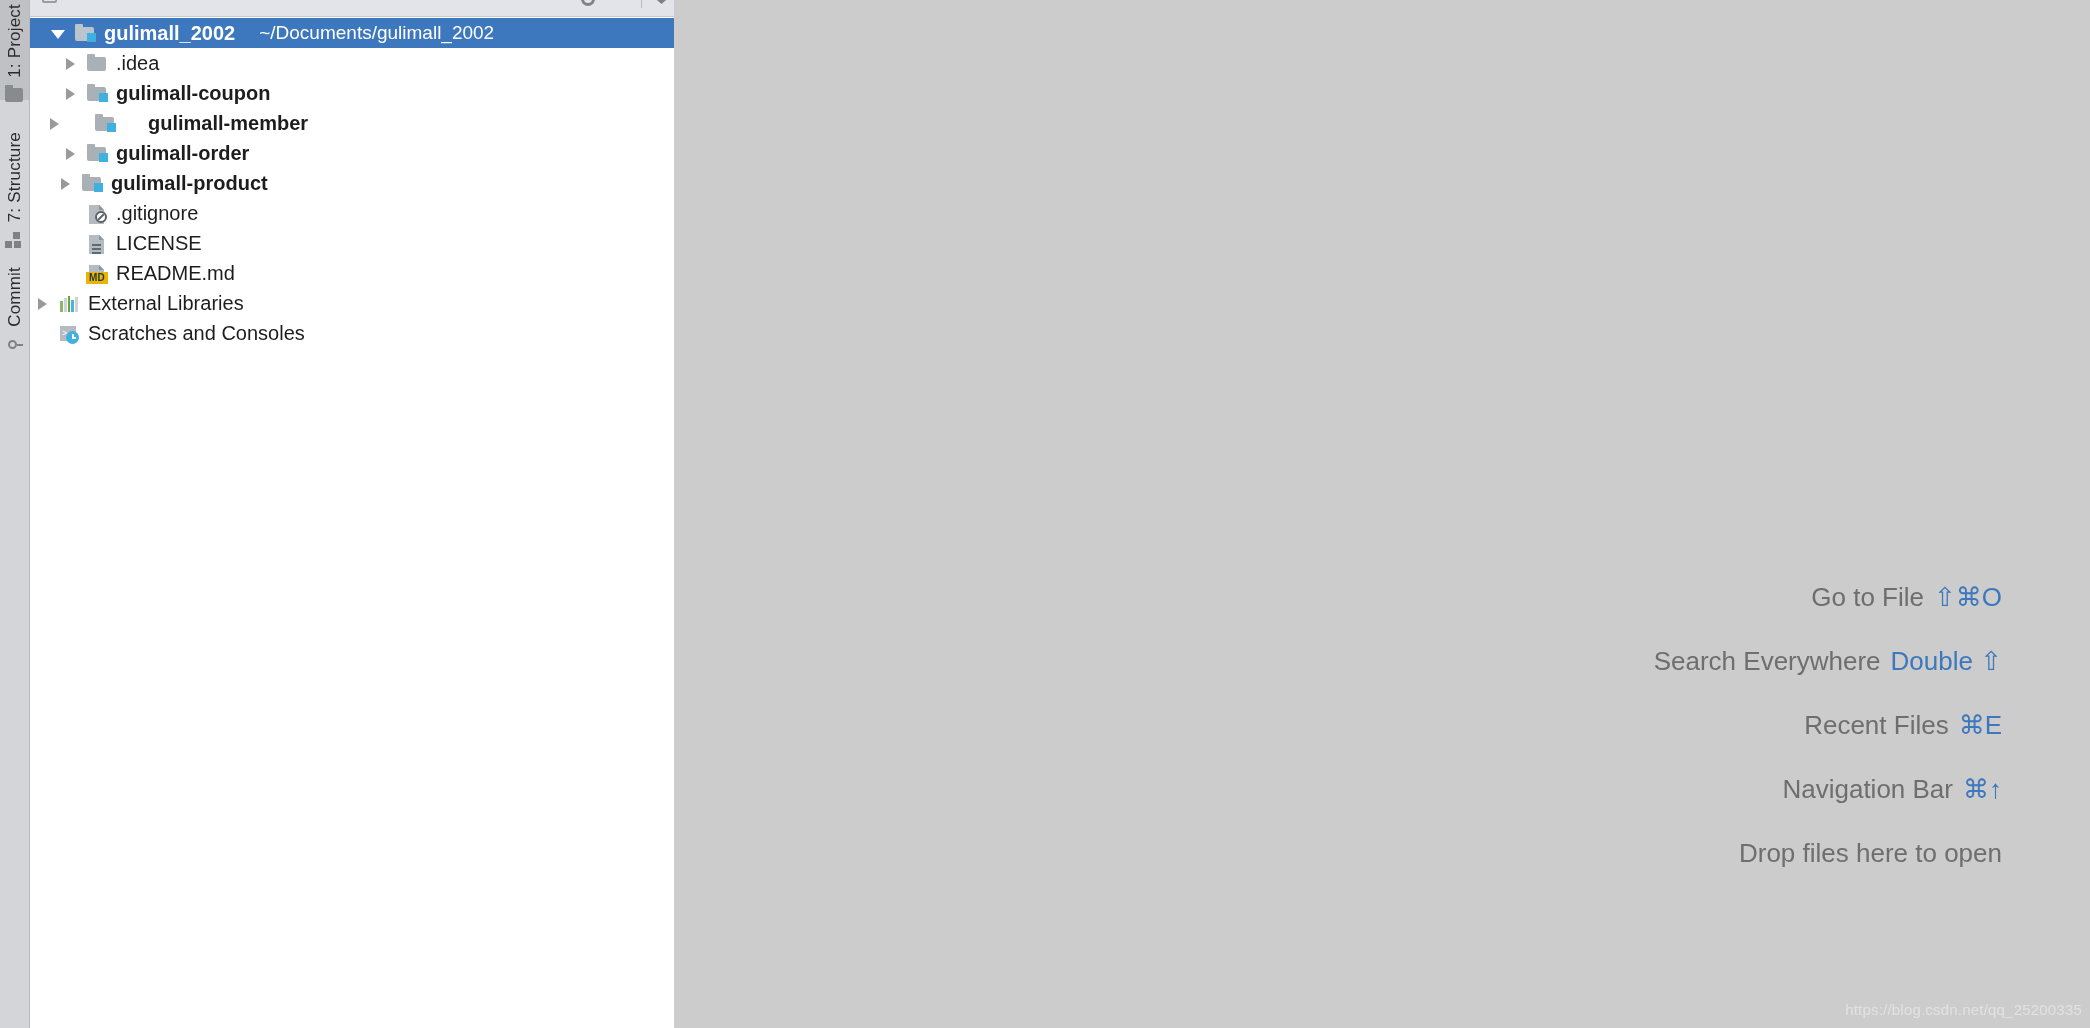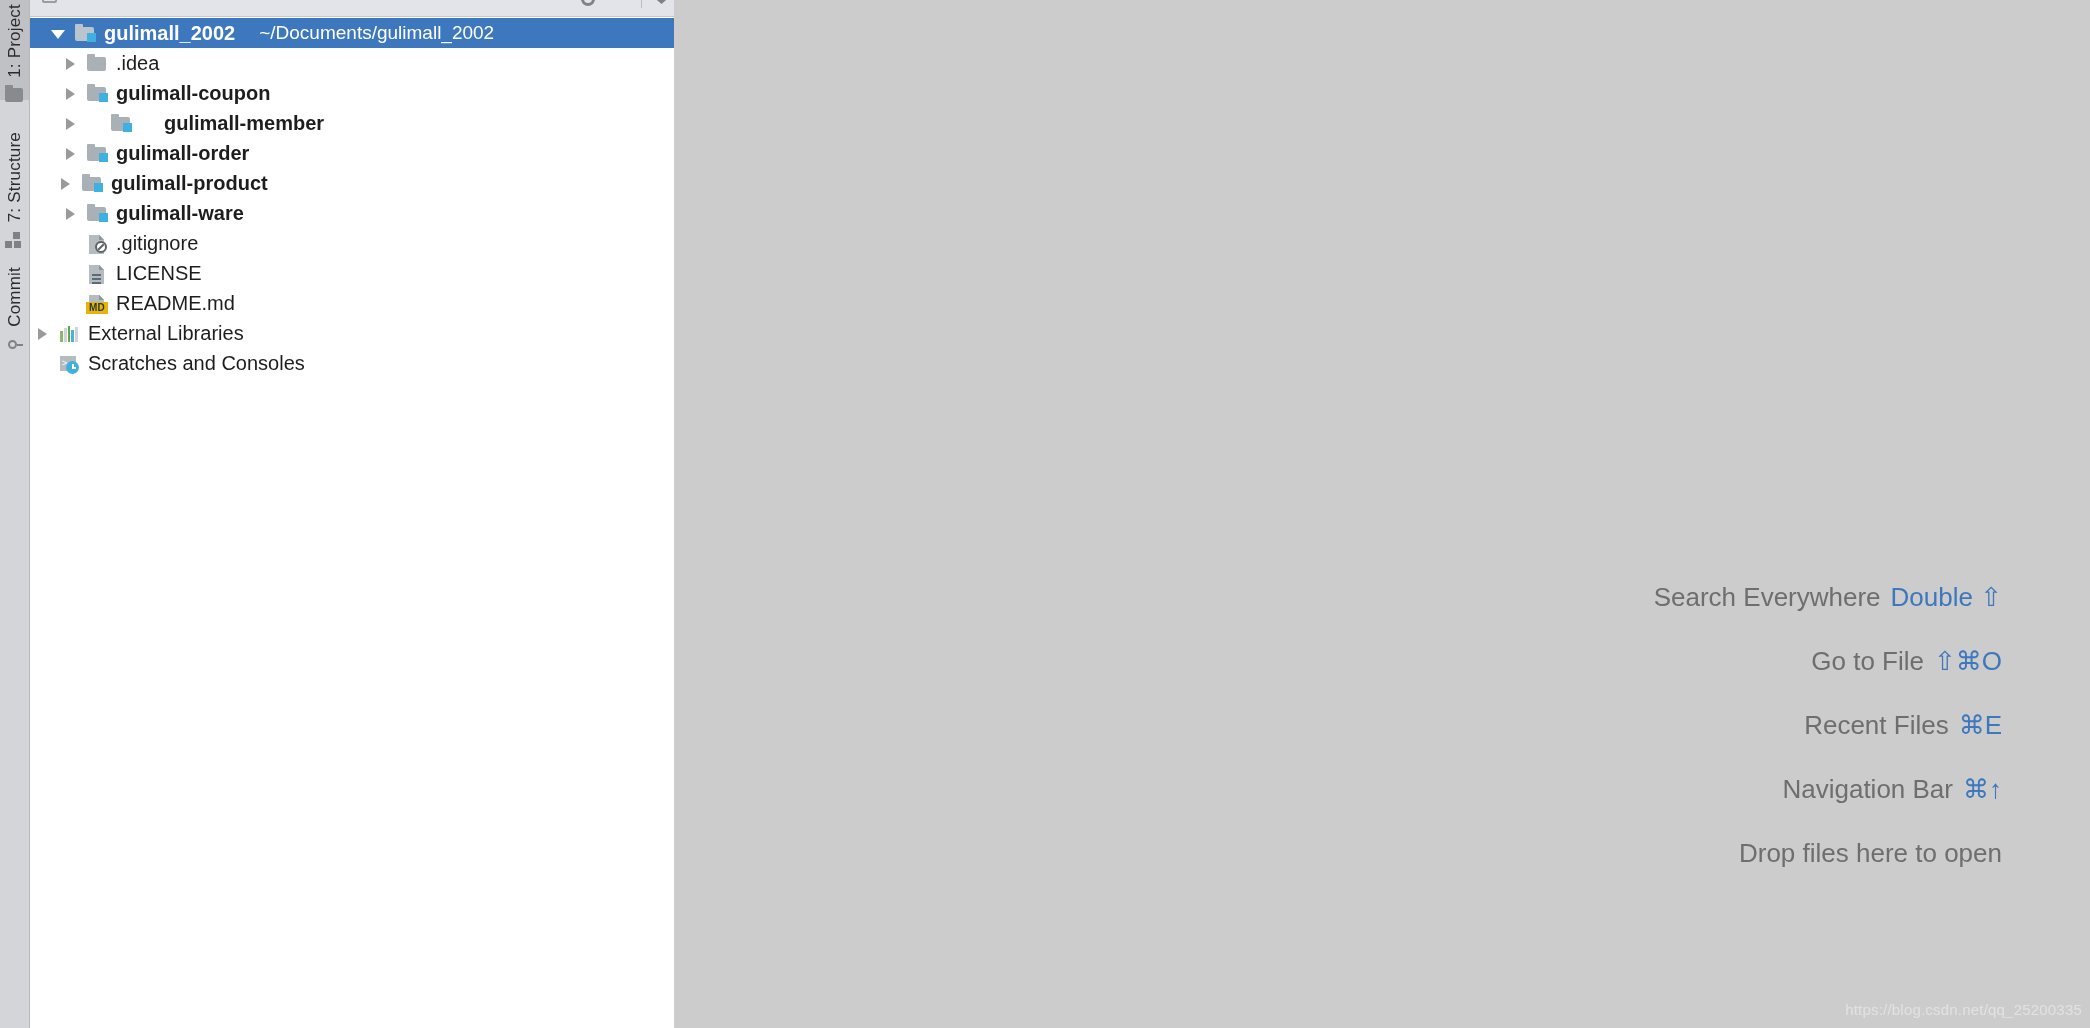--- a/index.html
+++ b/index.html
@@ -467,21 +467,21 @@
 
       <div class="row" style="padding-left:32px;">
         <div class="arrow right"></div>
         <div class="icon-wrap ic-module" style="margin-left:8px;">
           <div class="ic-folder"></div>
             <div class="badge"></div>
         </div>
         <span class="row-label bold">gulimall-coupon</span>
       </div>
 
-      <div class="row" style="padding-left:32px;gap:24px;">
+      <div class="row" style="padding-left:16px;gap:24px;">
         <div class="arrow right"></div>
         <div class="icon-wrap ic-module" style="margin-left:8px;">
           <div class="ic-folder"></div>
             <div class="badge"></div>
         </div>
         <span class="row-label bold">gulimall-member</span>
       </div>
 
       <div class="row" style="padding-left:32px;">
         <div class="arrow right"></div>
@@ -494,28 +494,20 @@
 
       <div class="row" style="padding-left:27px;">
         <div class="arrow right"></div>
         <div class="icon-wrap ic-module" style="margin-left:8px;">
           <div class="ic-folder"></div>
             <div class="badge"></div>
         </div>
         <span class="row-label bold">gulimall-product</span>
       </div>
 
-      <div class="row" style="padding-left:32px;">
-        <div class="arrow right"></div>
-        <div class="icon-wrap ic-module" style="margin-left:8px;">
-          <div class="ic-folder"></div>
-            <div class="badge"></div>
-        </div>
-        <span class="row-label bold">gulimall-ware</span>
-      </div>
 
       <div class="row" style="padding-left:32px;">
         <div class="arrow none"></div>
         <div class="icon-wrap" style="margin-left:8px;">
           <div class="ic-file">
               <div class="fold"></div>
             </div>
           <div class="badge-noentry"></div>
         </div>
         <span class="row-label">.gitignore</span>
@@ -569,25 +561,25 @@
       </div>
 
     </div>
   </div>
 
   <div class="editor">
 
     <div class="shortcuts">
 
       <div class="sc-row">
+        <span>Go to File</span><span class="sc-key">⇧⌘O</span>
+      </div>
+
+      <div class="sc-row">
         <span>Search Everywhere</span><span class="sc-key">Double ⇧</span>
-      </div>
-
-      <div class="sc-row">
-        <span>Go to File</span><span class="sc-key">⇧⌘O</span>
       </div>
 
       <div class="sc-row">
         <span>Recent Files</span><span class="sc-key">⌘E</span>
       </div>
 
       <div class="sc-row">
         <span>Navigation Bar</span><span class="sc-key">⌘↑</span>
       </div>
 

